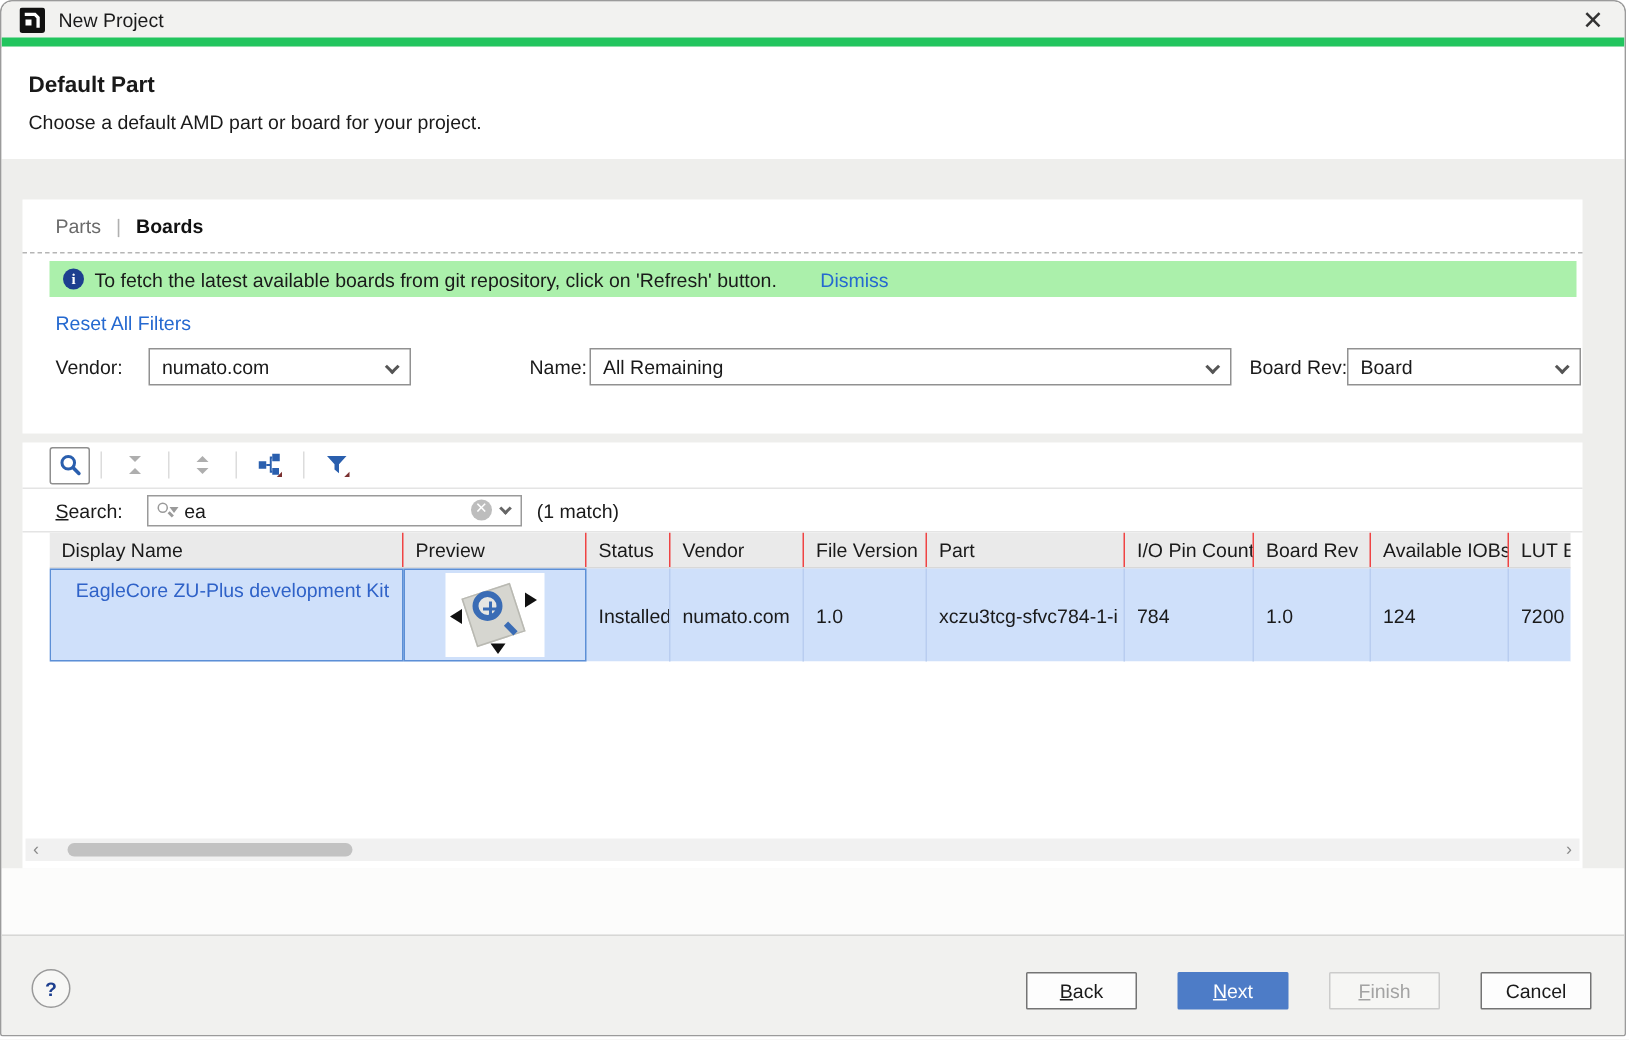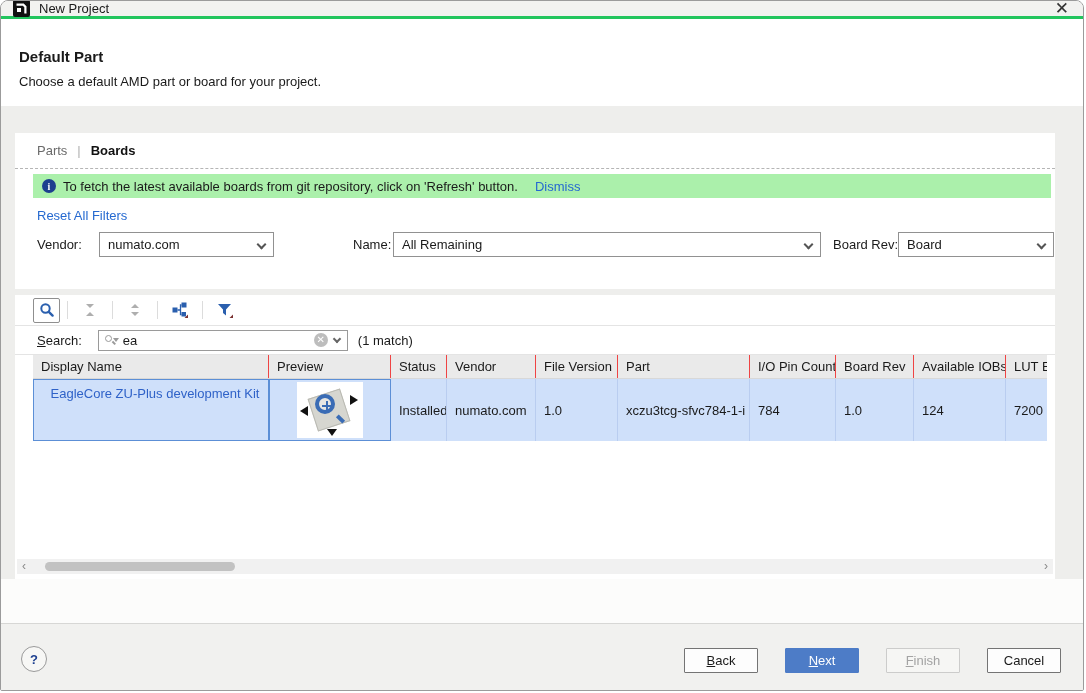--- a/index.html
+++ b/index.html
@@ -2,22 +2,22 @@
 <html><head>
 <meta charset="utf-8">
 <style>
   * { margin:0; padding:0; box-sizing:border-box; }
   html,body { background:#fff; }
   body { font-family:"Liberation Sans", sans-serif; font-size:13px; color:#1a1a1a; }
   .dialog { position:relative; width:1084px; height:691px; margin:0; border:1px solid #9b9b9b;
             border-radius:8px 8px 2px 2px; overflow:hidden; background:#fff; }
 
   
-  .titlebar { position:absolute; top:0; left:0; right:0; height:18px; background:#f2f2f0;
-              border-bottom:3px solid #22c55e; display:flex; align-items:center; padding:0 14px 0 12px; gap:9px; }
+  .titlebar { position:absolute; top:0; left:0; right:0; height:30px; background:#f2f2f0;
+              border-bottom:6px solid #22c55e; display:flex; align-items:center; padding:0 14px 0 12px; gap:9px; }
   .titlebar .title { font-size:13px; color:#1a1a1a; }
   .appicon { width:17px; height:17px; display:block; }
   .closex { margin-left:auto; font-size:17px; color:#333; line-height:1; cursor:default; }
 
   
   .hdr { position:absolute; top:31px; left:0; right:0; height:74px; background:#fff; padding:16px 18px 0 18px; }
   .hdr h1 { font-size:15px; font-weight:bold; margin-bottom:9px; }
   .hdr .sub { font-size:13px; color:#1a1a1a; }
 
   
@@ -29,21 +29,21 @@
              border-bottom:1px dashed #b5b5b5; }
   .tab-inactive { color:#6a6a6a; cursor:default; }
   .tab-sep { color:#b0b0b0; }
   .tab-active { font-weight:bold; color:#111; }
   .banner { margin:5px 4px 0 18px; height:24px; background:#abf0ab; display:flex; align-items:center;
             padding:0 9px; gap:7px; }
   .infoicon { width:14px; height:14px; border-radius:50%; background:#1d3f8f; color:#fff; font-size:10px;
               font-weight:bold; font-family:"Liberation Serif", serif; display:flex; align-items:center;
               justify-content:center; flex:0 0 auto; }
   .link { color:#2569d0; cursor:pointer; }
-  .banner .link { margin-left:10px; }
+  .banner .link { margin-left:22px; }
   .resetrow { margin:10px 16px 0 22px; }
   .filterrow { position:absolute; left:0; right:0; top:99px; height:25px; }
   .flabel { position:absolute; line-height:25px; color:#1a1a1a; }
   .select { position:absolute; top:0; height:25px; background:#fff; border:1px solid #919191;
             display:flex; align-items:center; padding:0 24px 0 8px; color:#1a1a1a; cursor:default; }
   .chev { position:absolute; right:8px; top:8px; width:7px; height:7px; border-right:2px solid #555;
           border-bottom:2px solid #555; transform:rotate(45deg); }
 
   
   .panelB { position:absolute; top:189px; left:14px; width:1040px; height:284px; background:#fff; }

